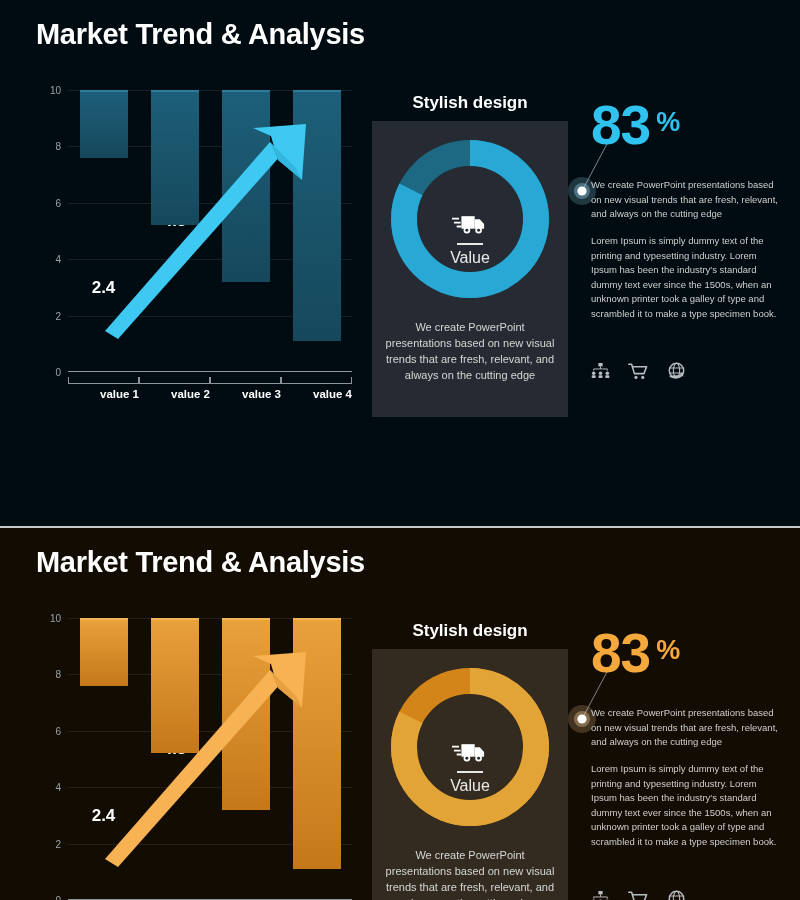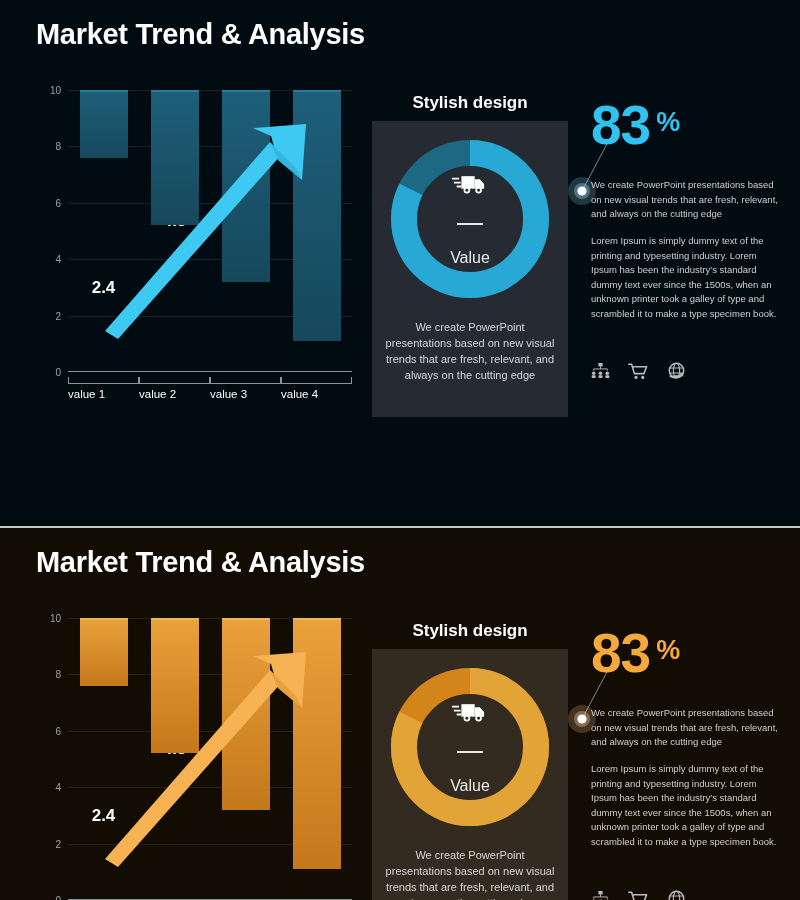--- a/index.html
+++ b/index.html
@@ -45,41 +45,41 @@
   .barlabel {
     position: absolute; left: 50%; transform: translateX(-50%);
     font-size: 17px; font-weight: bold; color: #ffffff; white-space: nowrap;
   }
 
   .xaxis { position: absolute; left: 34px; right: 2px; top: 294px; height: 26px; }
   .xtickgroup { position: absolute; left: 0; right: 0; top: 0; display: flex; height: 8px; }
   .xtickcell { flex: 1; border-left: 1px solid #8d949a; border-right: 1px solid #8d949a;
                border-bottom: 1px solid #8d949a; height: 7px; margin-top: -1px; }
   .xlabels { position: absolute; left: 0; right: 0; top: 10px; display: flex; }
-  .xlabel { flex: 1; text-align: left; font-size: 11.5px; font-weight: normal; color: #ffffff; }
+  .xlabel { flex: 1; text-align: right; font-size: 11.5px; font-weight: bold; color: #ffffff; }
 
   
   .arrow { position: absolute; left: 34px; top: 90px; width: 320px; height: 300px; pointer-events: none; }
 
   
   .design-head {
     position: absolute; left: 372px; top: 93px; width: 196px; text-align: center;
     font-size: 17px; font-weight: bold; color: #ffffff;
   }
   .card {
     position: absolute; left: 372px; top: 121px; width: 196px; height: 296px;
   }
   .dark .card  { background: #262b33; }
   .amber .card { background: #332b20; }
 
   .donutwrap { position: absolute; left: 50%; top: 16px; transform: translateX(-50%); width: 164px; height: 164px; }
   .donut-center {
     position: absolute; left: 50%; top: 50%; transform: translate(-50%,-50%);
     width: 96px; height: 96px; display: flex; flex-direction: column;
-    align-items: center; justify-content: space-between;
+    align-items: center; justify-content: flex-end;
   }
   .truck-icon { width: 36px; height: 26px; display: block; }
   .divider-bar { width: 26px; height: 2px; background: #e8e8e8; margin: 6px 0 4px; }
   .value-text { font-size: 16px; color: #eaeaea; }
 
   .card-caption {
     position: absolute; left: 12px; right: 12px; top: 198px;
     text-align: center; font-size: 11px; line-height: 16px; color: #d6d6d6;
   }
 

